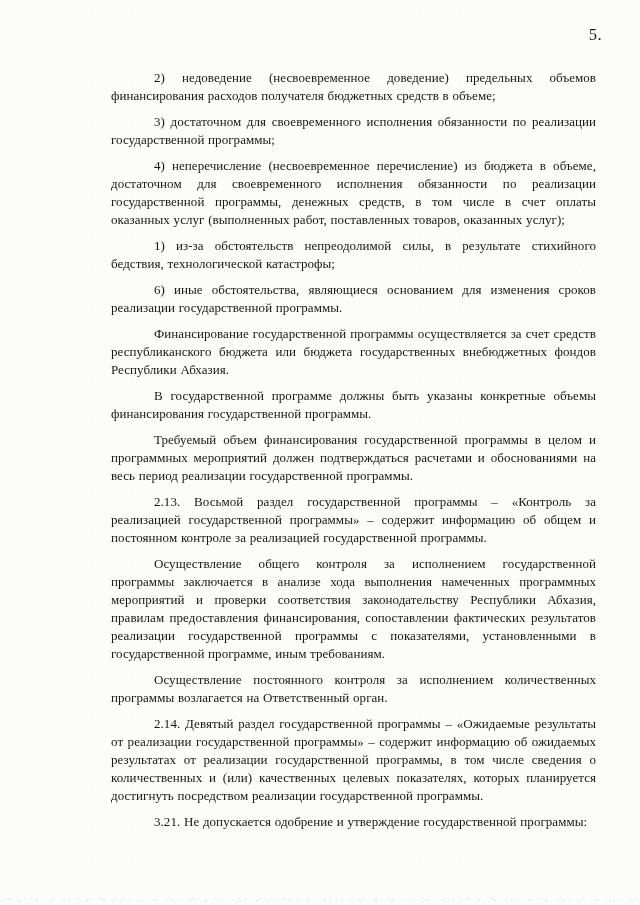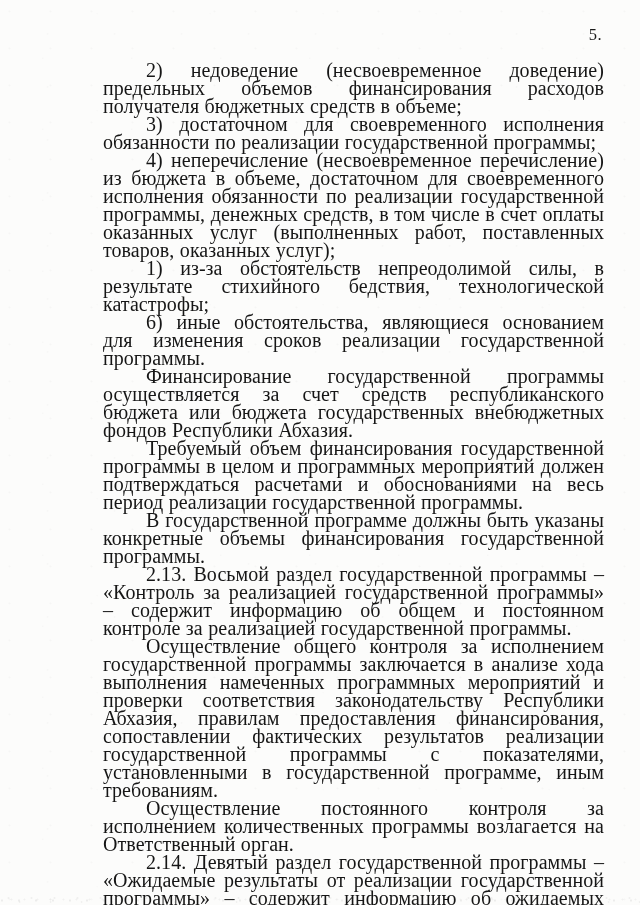--- a/index.html
+++ b/index.html
@@ -32,23 +32,23 @@
     letter-spacing: 0.5px;
     color: #1a1a1a;
   }
   .text-block {
     position: absolute;
     left: 103px;
     top: 61px;
     width: 501px;
   }
   .text-block p {
-    margin: 0;
+    margin: 8px;
     padding: 0;
-    font-size: 20px;
+    font-size: 13px;
     line-height: 18px;
     text-align: justify;
     text-align-last: left;
     text-indent: 43px;
     letter-spacing: 0.05px;
     word-spacing: 0.4px;
     color: #161616;
   }
   
   .scan-noise-band {
@@ -73,22 +73,22 @@
 
   <div class="page-number">5.</div>
 
   <div class="text-block">
     <p>2) недоведение (несвоевременное доведение) предельных объемов финансирования расходов получателя бюджетных средств в объеме;</p>
     <p>3) достаточном для своевременного исполнения обязанности по реализации государственной программы;</p>
     <p>4) неперечисление (несвоевременное перечисление) из бюджета в объеме, достаточном для своевременного исполнения обязанности по реализации государственной программы, денежных средств, в том числе в счет оплаты оказанных услуг (выполненных работ, поставленных товаров, оказанных услуг);</p>
     <p>1) из-за обстоятельств непреодолимой силы, в результате стихийного бедствия, технологической катастрофы;</p>
     <p>6) иные обстоятельства, являющиеся основанием для изменения сроков реализации государственной программы.</p>
     <p>Финансирование государственной программы осуществляется за счет средств республиканского бюджета или бюджета государственных внебюджетных фондов Республики Абхазия.</p>
+    <p>В государственной программе должны быть указаны конкретные объемы финансирования государственной программы.</p>
     <p>Требуемый объем финансирования государственной программы в целом и программных мероприятий должен подтверждаться расчетами и обоснованиями на весь период реализации государственной программы.</p>
-    <p>В государственной программе должны быть указаны конкретные объемы финансирования государственной программы.</p>
     <p>2.13. Восьмой раздел государственной программы – «Контроль за реализацией государственной программы» – содержит информацию об общем и постоянном контроле за реализацией государственной программы.</p>
     <p>Осуществление общего контроля за исполнением государственной программы заключается в анализе хода выполнения намеченных программных мероприятий и проверки соответствия законодательству Республики Абхазия, правилам предоставления финансирования, сопоставлении фактических результатов реализации государственной программы с показателями, установленными в государственной программе, иным требованиям.</p>
     <p>Осуществление постоянного контроля за исполнением количественных программы возлагается на Ответственный орган.</p>
     <p>2.14. Девятый раздел государственной программы – «Ожидаемые результаты от реализации государственной программы» – содержит информацию об ожидаемых результатах от реализации государственной программы, в том числе сведения о количественных и (или) качественных целевых показателях, которых планируется достигнуть посредством реализации государственной программы.</p>
     <p>3.21. Не допускается одобрение и утверждение государственной программы:</p>
   </div>
 
   <div class="scan-noise-band"></div>
 
 </div>

